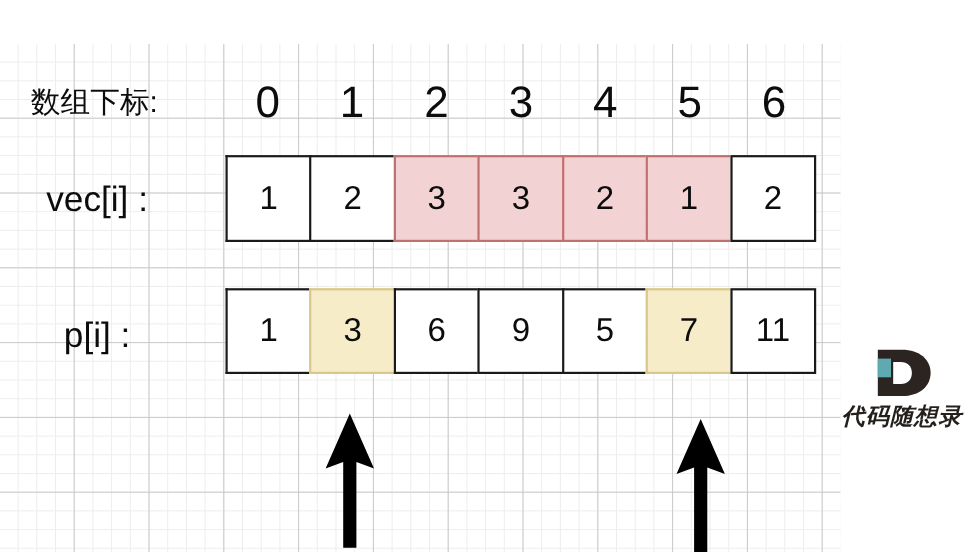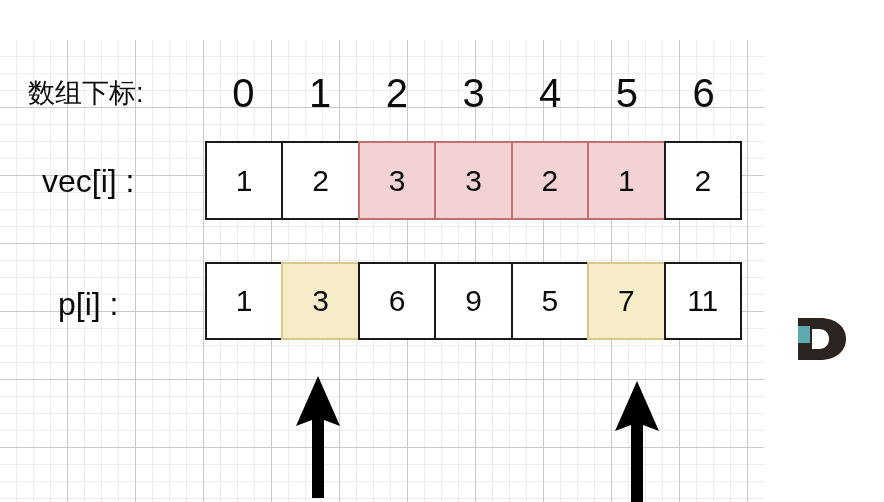--- a/index.html
+++ b/index.html
@@ -190,15 +190,16 @@
   </svg>
 
   <div id="logo">
     <div id="logo-mark">
       <svg width="60" height="46" viewBox="0 0 60 46">
         <path d="M8 2 H30 C46 2 56 11 56 23 C56 35 46 44 30 44 H8 Z" fill="#2b2421"></path>
         <rect x="8" y="10" width="12" height="17" fill="#5fa9b0"></rect>
         <path d="M22 13 H29 C35 13 39 17 39 23 C39 29 35 33 29 33 H22 Z" fill="#ffffff"></path>
       </svg>
     </div>
+    <div id="logo-text">代码随想录</div>
   </div>
 
 </div>
 
 </body></html>

